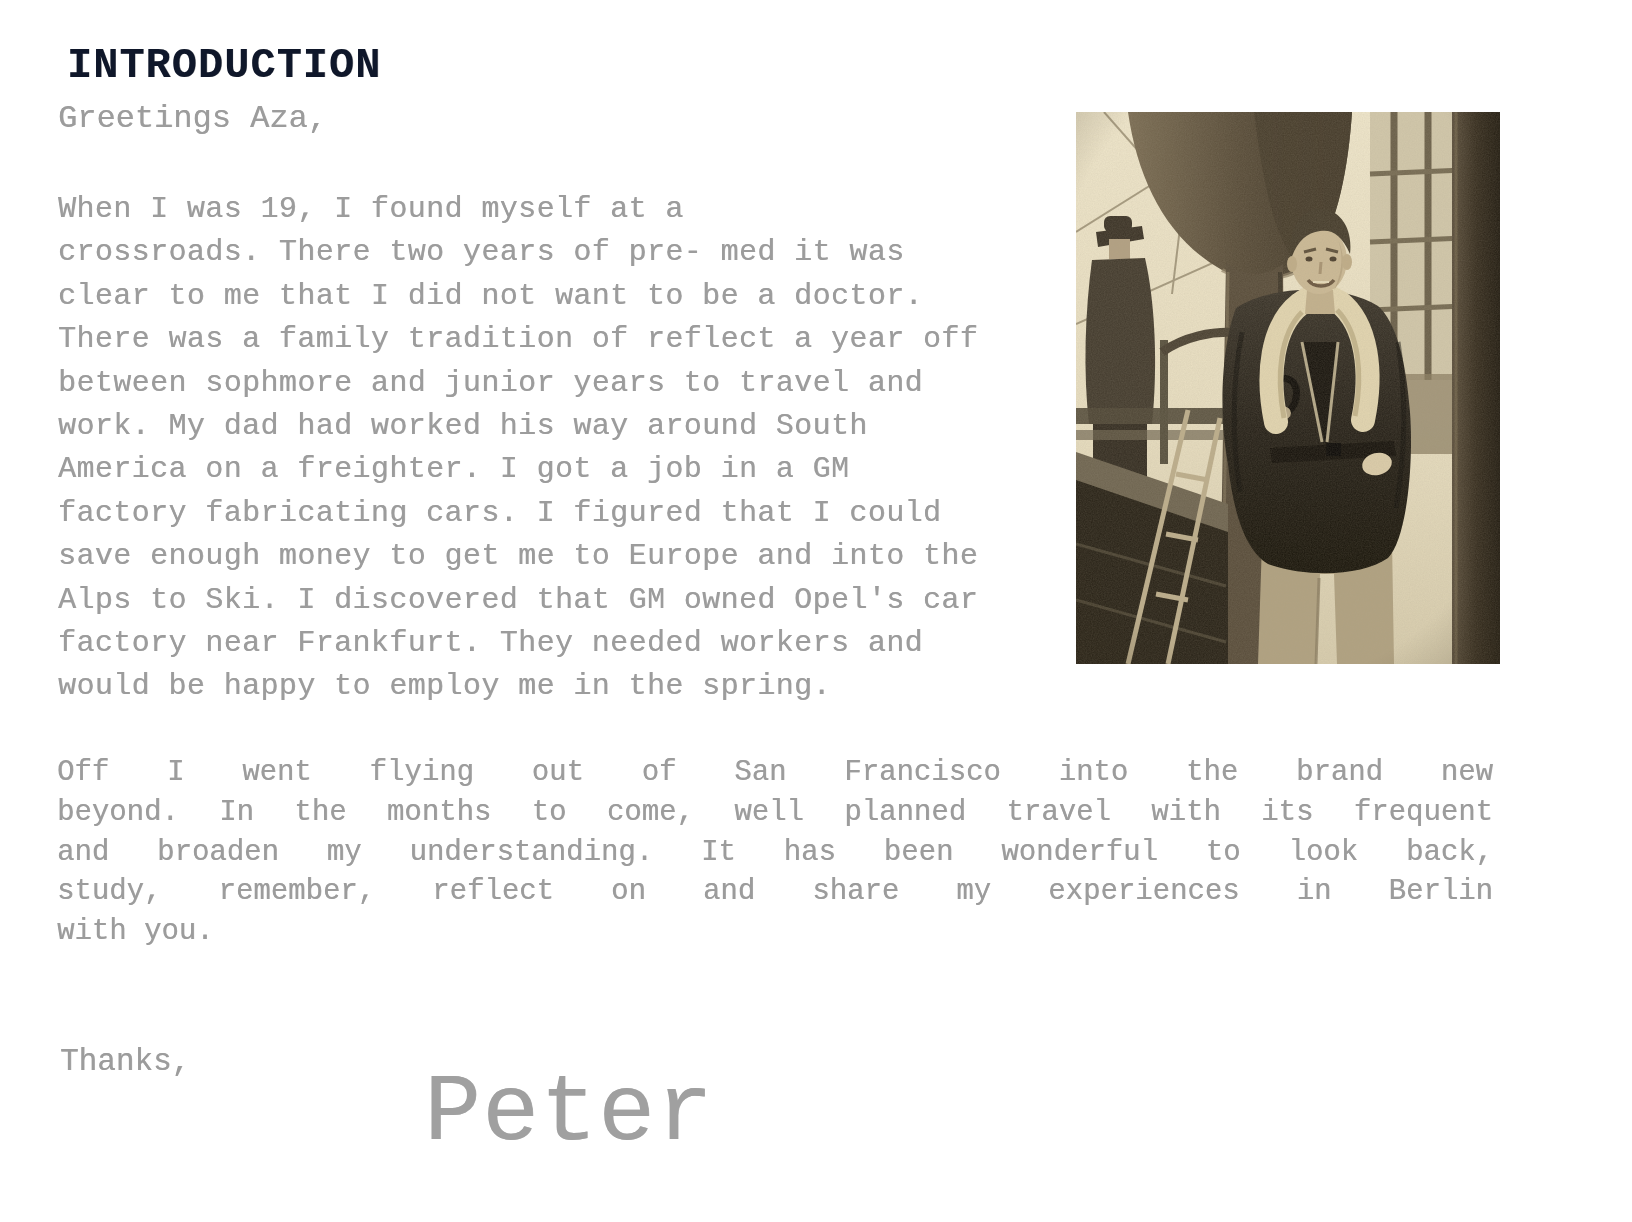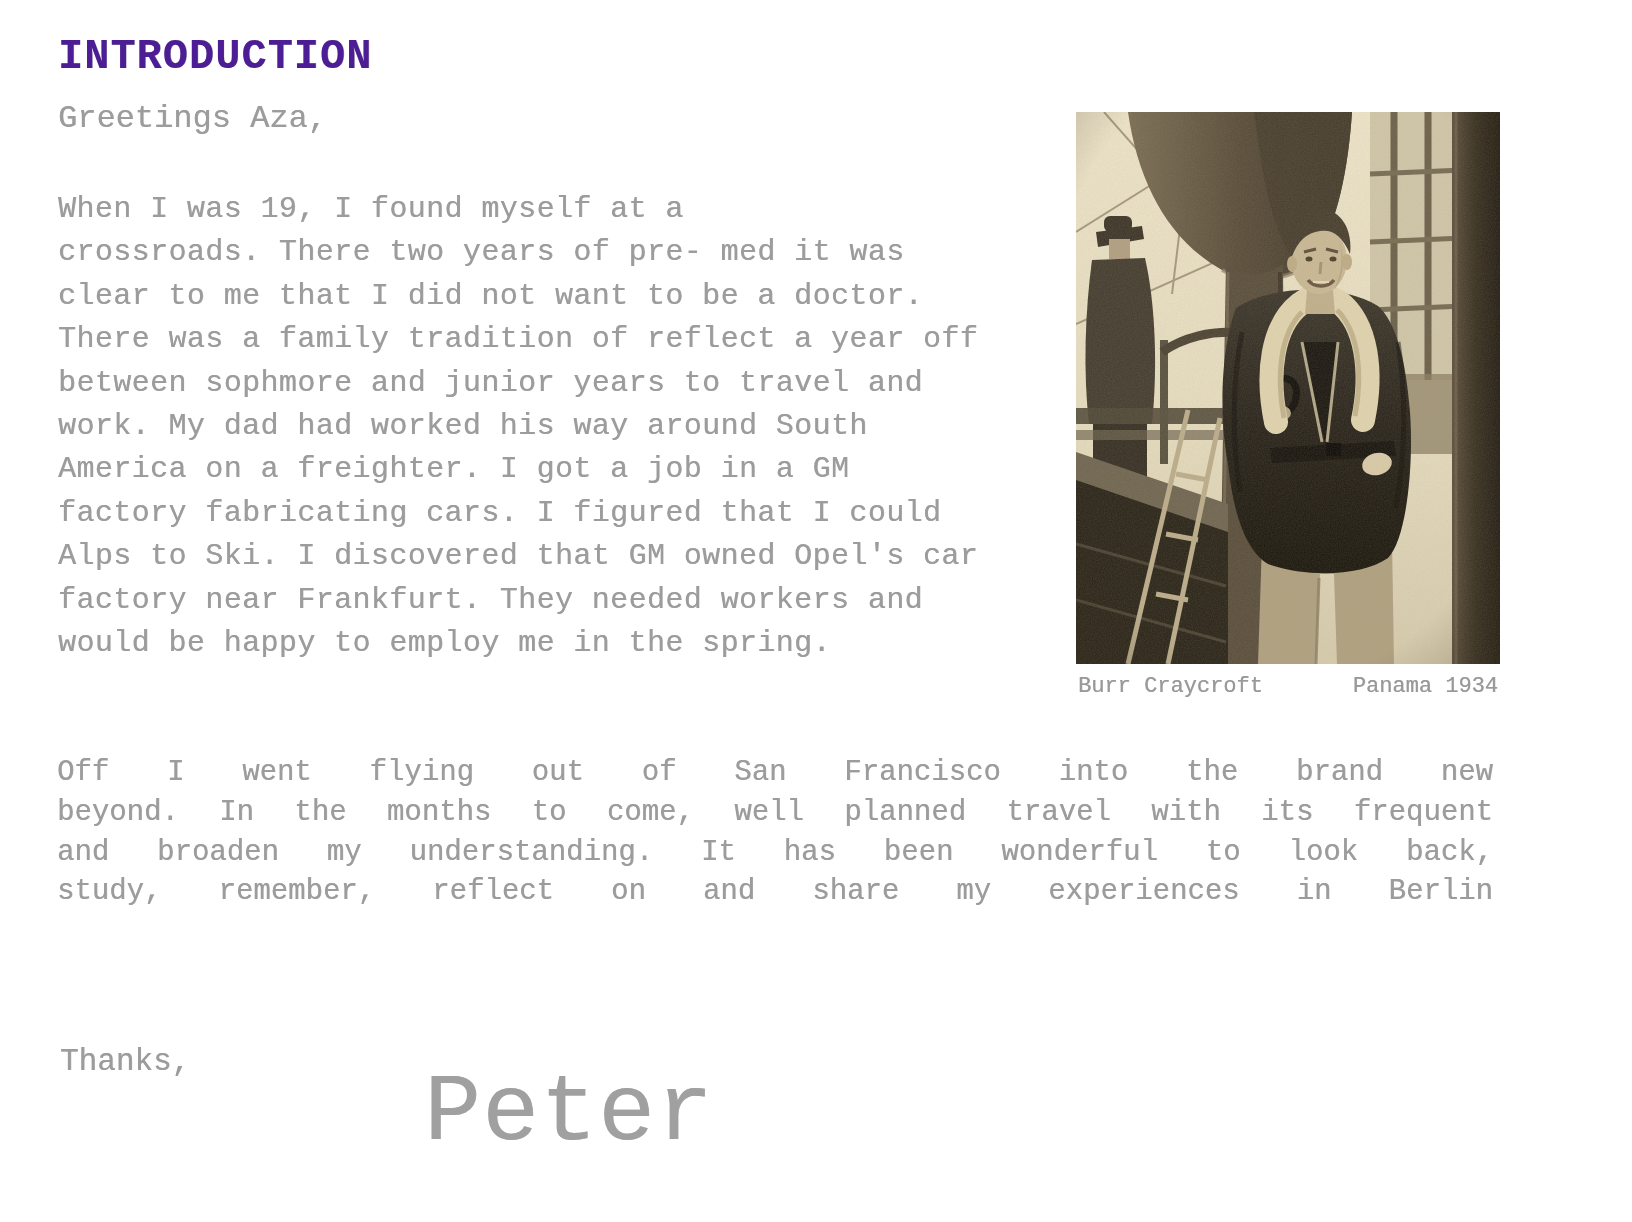--- a/index.html
+++ b/index.html
@@ -9,21 +9,21 @@
     position:relative;
     font-family:"Liberation Mono","DejaVu Sans Mono",monospace;
     color:#9c9c9c;
     overflow:hidden;
   }
   .tw{ text-shadow:0.4px 0.4px 0.5px rgba(150,150,150,0.75);margin-top:20px; }
 
   #page-title{
     position:absolute;left:55px;top:30px;
     font-size:42px;font-weight:bold;letter-spacing:1px;
-    color:#4c1d95;margin:3px;
+    color:#0f172a;margin:12px;
   }
   #greeting{
     position:absolute;left:58px;top:100px;
     font-size:32px;margin:0;color:#9c9c9c;text-align:right;
   }
   #paragraph-1{
     position:absolute;left:58px;top:168px;width:990px;
     font-size:30px;line-height:43.4px;letter-spacing:0.4px;
   }
   #paragraph-2{
@@ -74,20 +74,21 @@
 
   <div id="paragraph-1" class="tw">
     <div class="line">When I was 19, I found myself at a</div>
     <div class="line">crossroads. There two years of pre- med it was</div>
     <div class="line">clear to me that I did not want to be a doctor.</div>
     <div class="line">There was a family tradition of reflect a year off</div>
     <div class="line">between sophmore and junior years to travel and</div>
     <div class="line">work. My dad had worked his way around South</div>
     <div class="line">America on a freighter. I got a job in a GM</div>
     <div class="line">factory fabricating cars. I figured that I could</div>
+    <div class="line">save enough money to get me to Europe and into the</div>
     <div class="line">Alps to Ski. I discovered that GM owned Opel's car</div>
     <div class="line">factory near Frankfurt. They needed workers and</div>
     <div class="line">would be happy to employ me in the spring.</div>
   </div>
 
   <figure id="photo-figure">
     <div class="photo-frame">
 
       <svg width="424" height="552" viewBox="0 0 424 552" xmlns="http://www.w3.org/2000/svg">
         <defs>
@@ -220,30 +221,27 @@
           <ellipse cx="257" cy="147" rx="3.5" ry="2.5" fill="#4a3d2c"></ellipse>
           <line x1="245" y1="150" x2="244" y2="162" stroke="#a89372" stroke-width="3"></line>
           <path d="M232,168 C238,176 252,176 258,168" stroke="#6b5740" stroke-width="3.5" fill="none"></path>
           <line x1="237" y1="170" x2="253" y2="170" stroke="#e8dcbb" stroke-width="2"></line>
         </g>
 
         <rect x="0" y="0" width="424" height="552" fill="url(#vign)"></rect>
         <rect x="0" y="0" width="424" height="552" filter="url(#grain)" opacity="0.45"></rect>
       </svg>
     </div>
-    <figcaption class="caption-row tw">
-      <span>Burr Craycroft</span>
-      <span>Panama 1934</span>
-    </figcaption>
   </figure>
 
   <div id="paragraph-2" class="tw">
     <div class="jline">Off I went flying out of San Francisco into the brand new</div>
     <div class="jline">beyond. In the months to come, well planned travel with its frequent</div>
     <div class="jline">and broaden my understanding. It has been wonderful to look back,</div>
     <div class="jline">study, remember, reflect on and share my experiences in Berlin</div>
+    <div class="jline last">with you.</div>
   </div>
 
   <p id="closing" class="tw">Thanks,</p>
 
   <div id="signature" class="tw">Peter</div>
 
 </main>
 
 </body></html>

